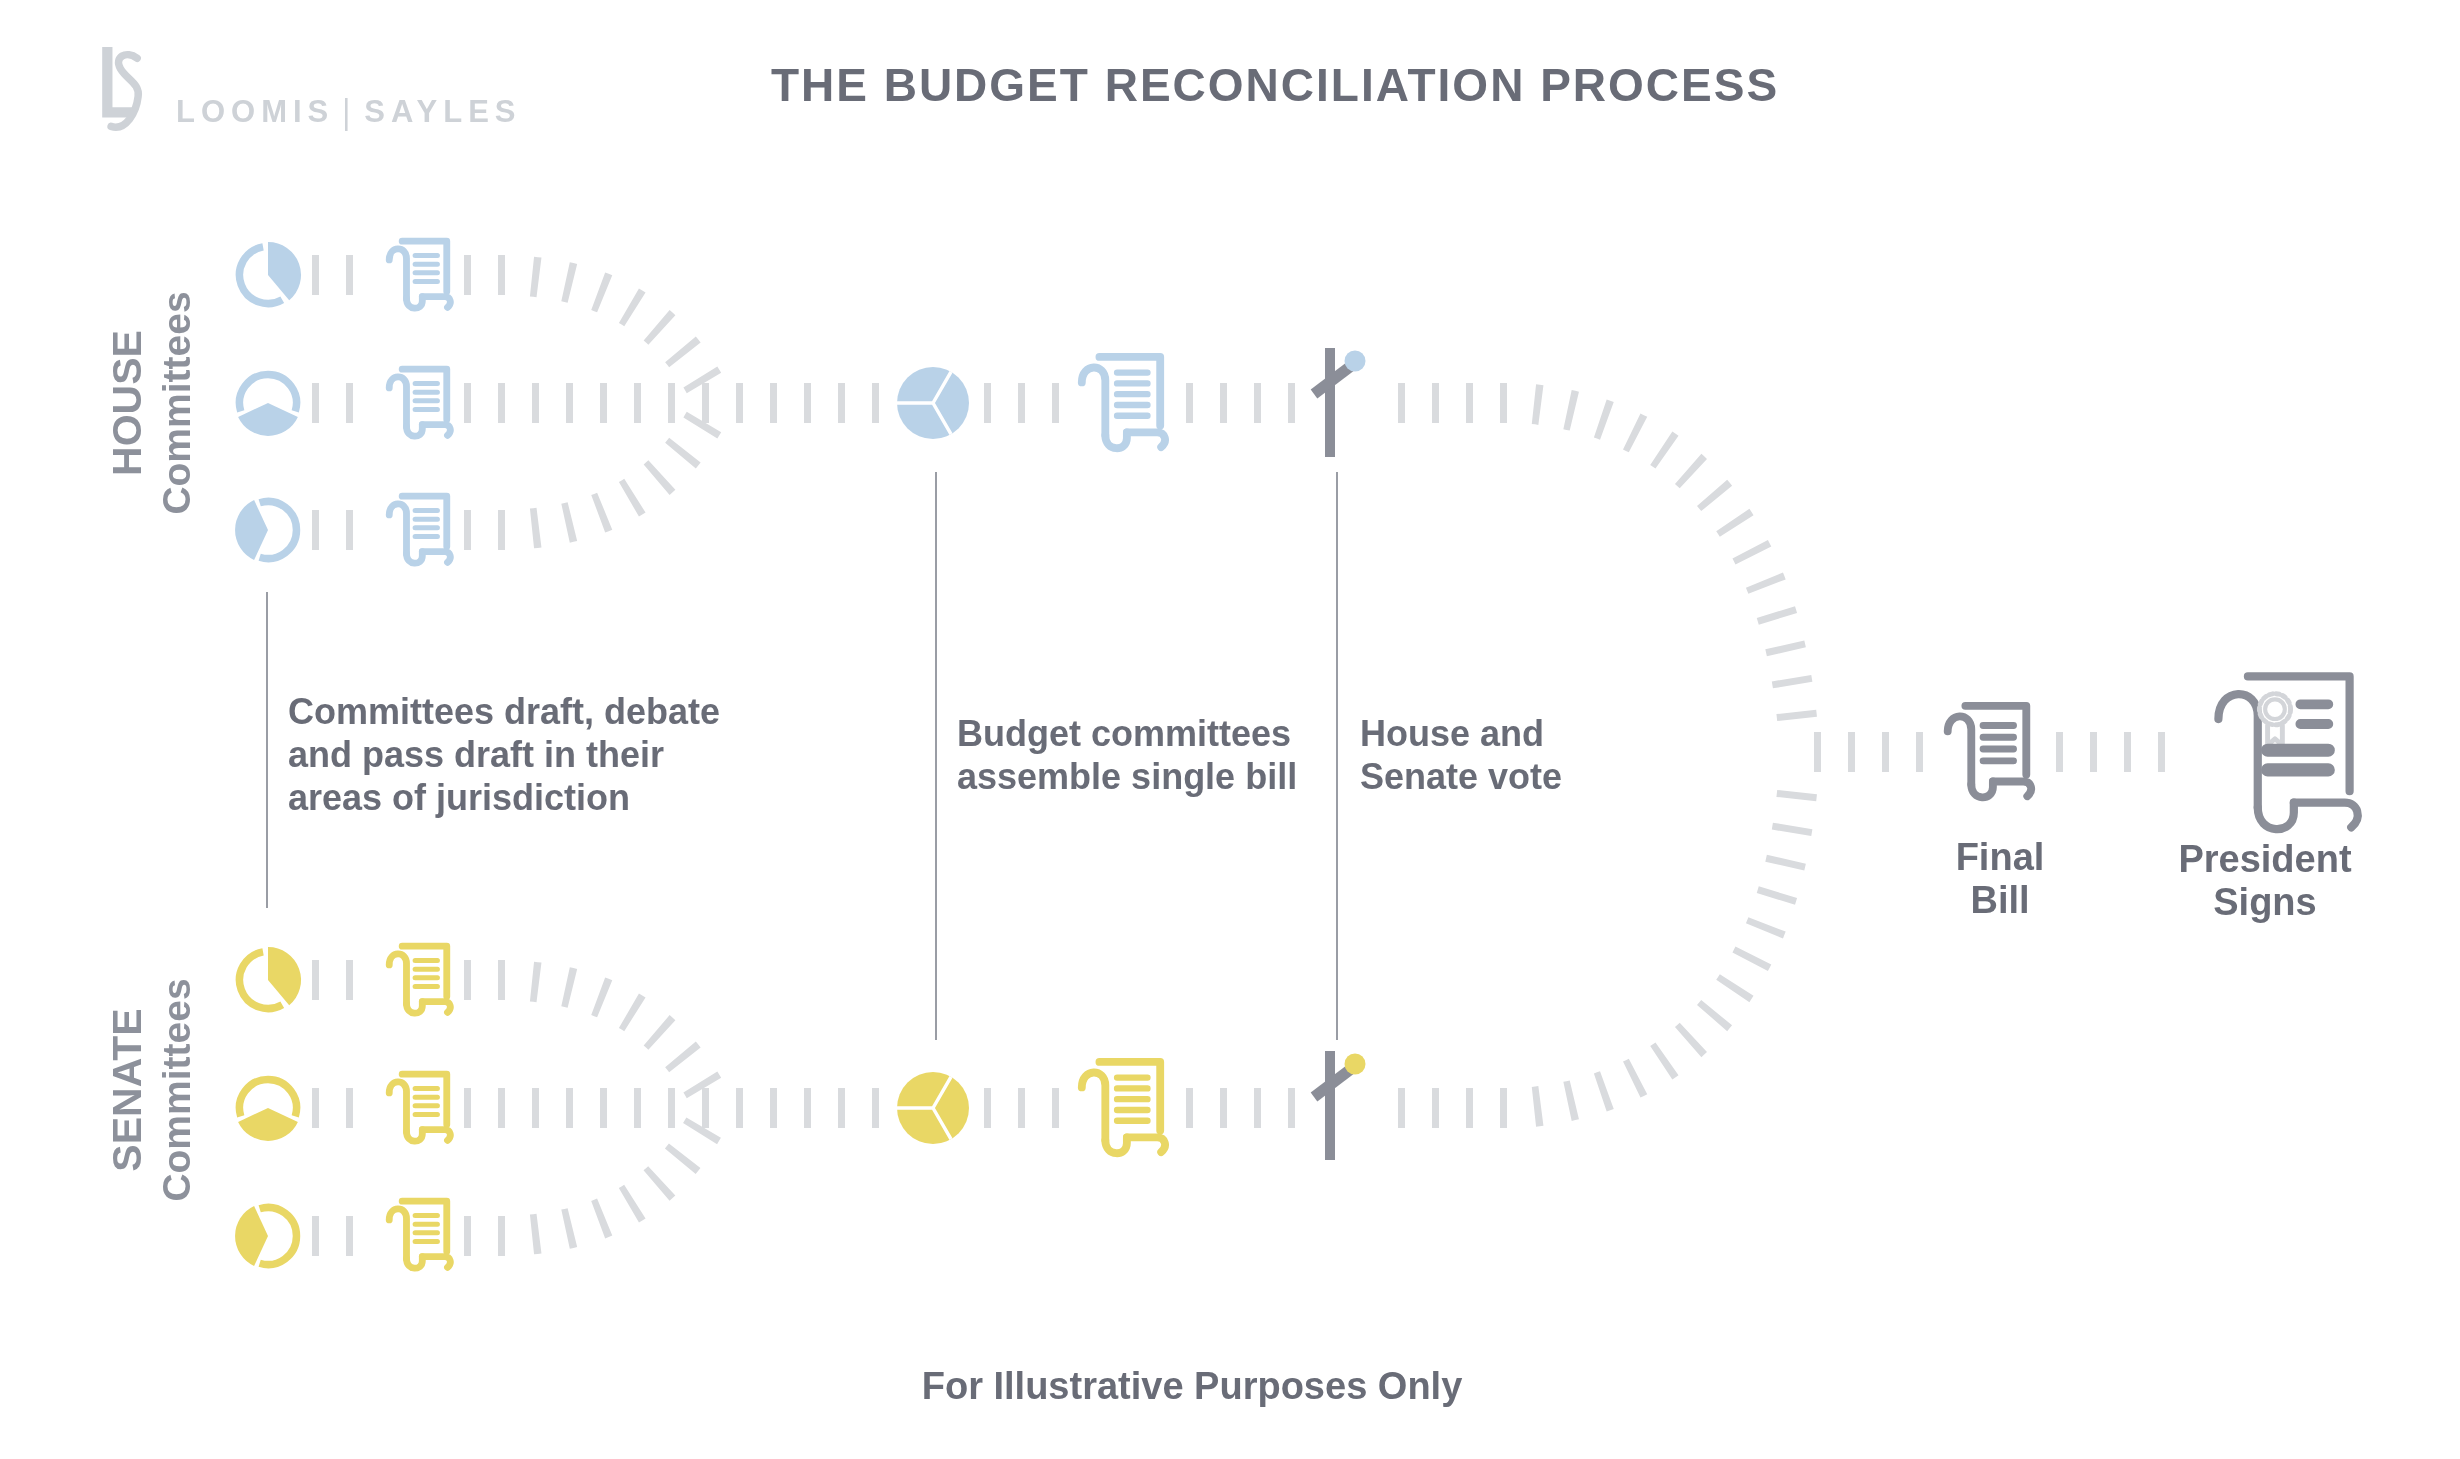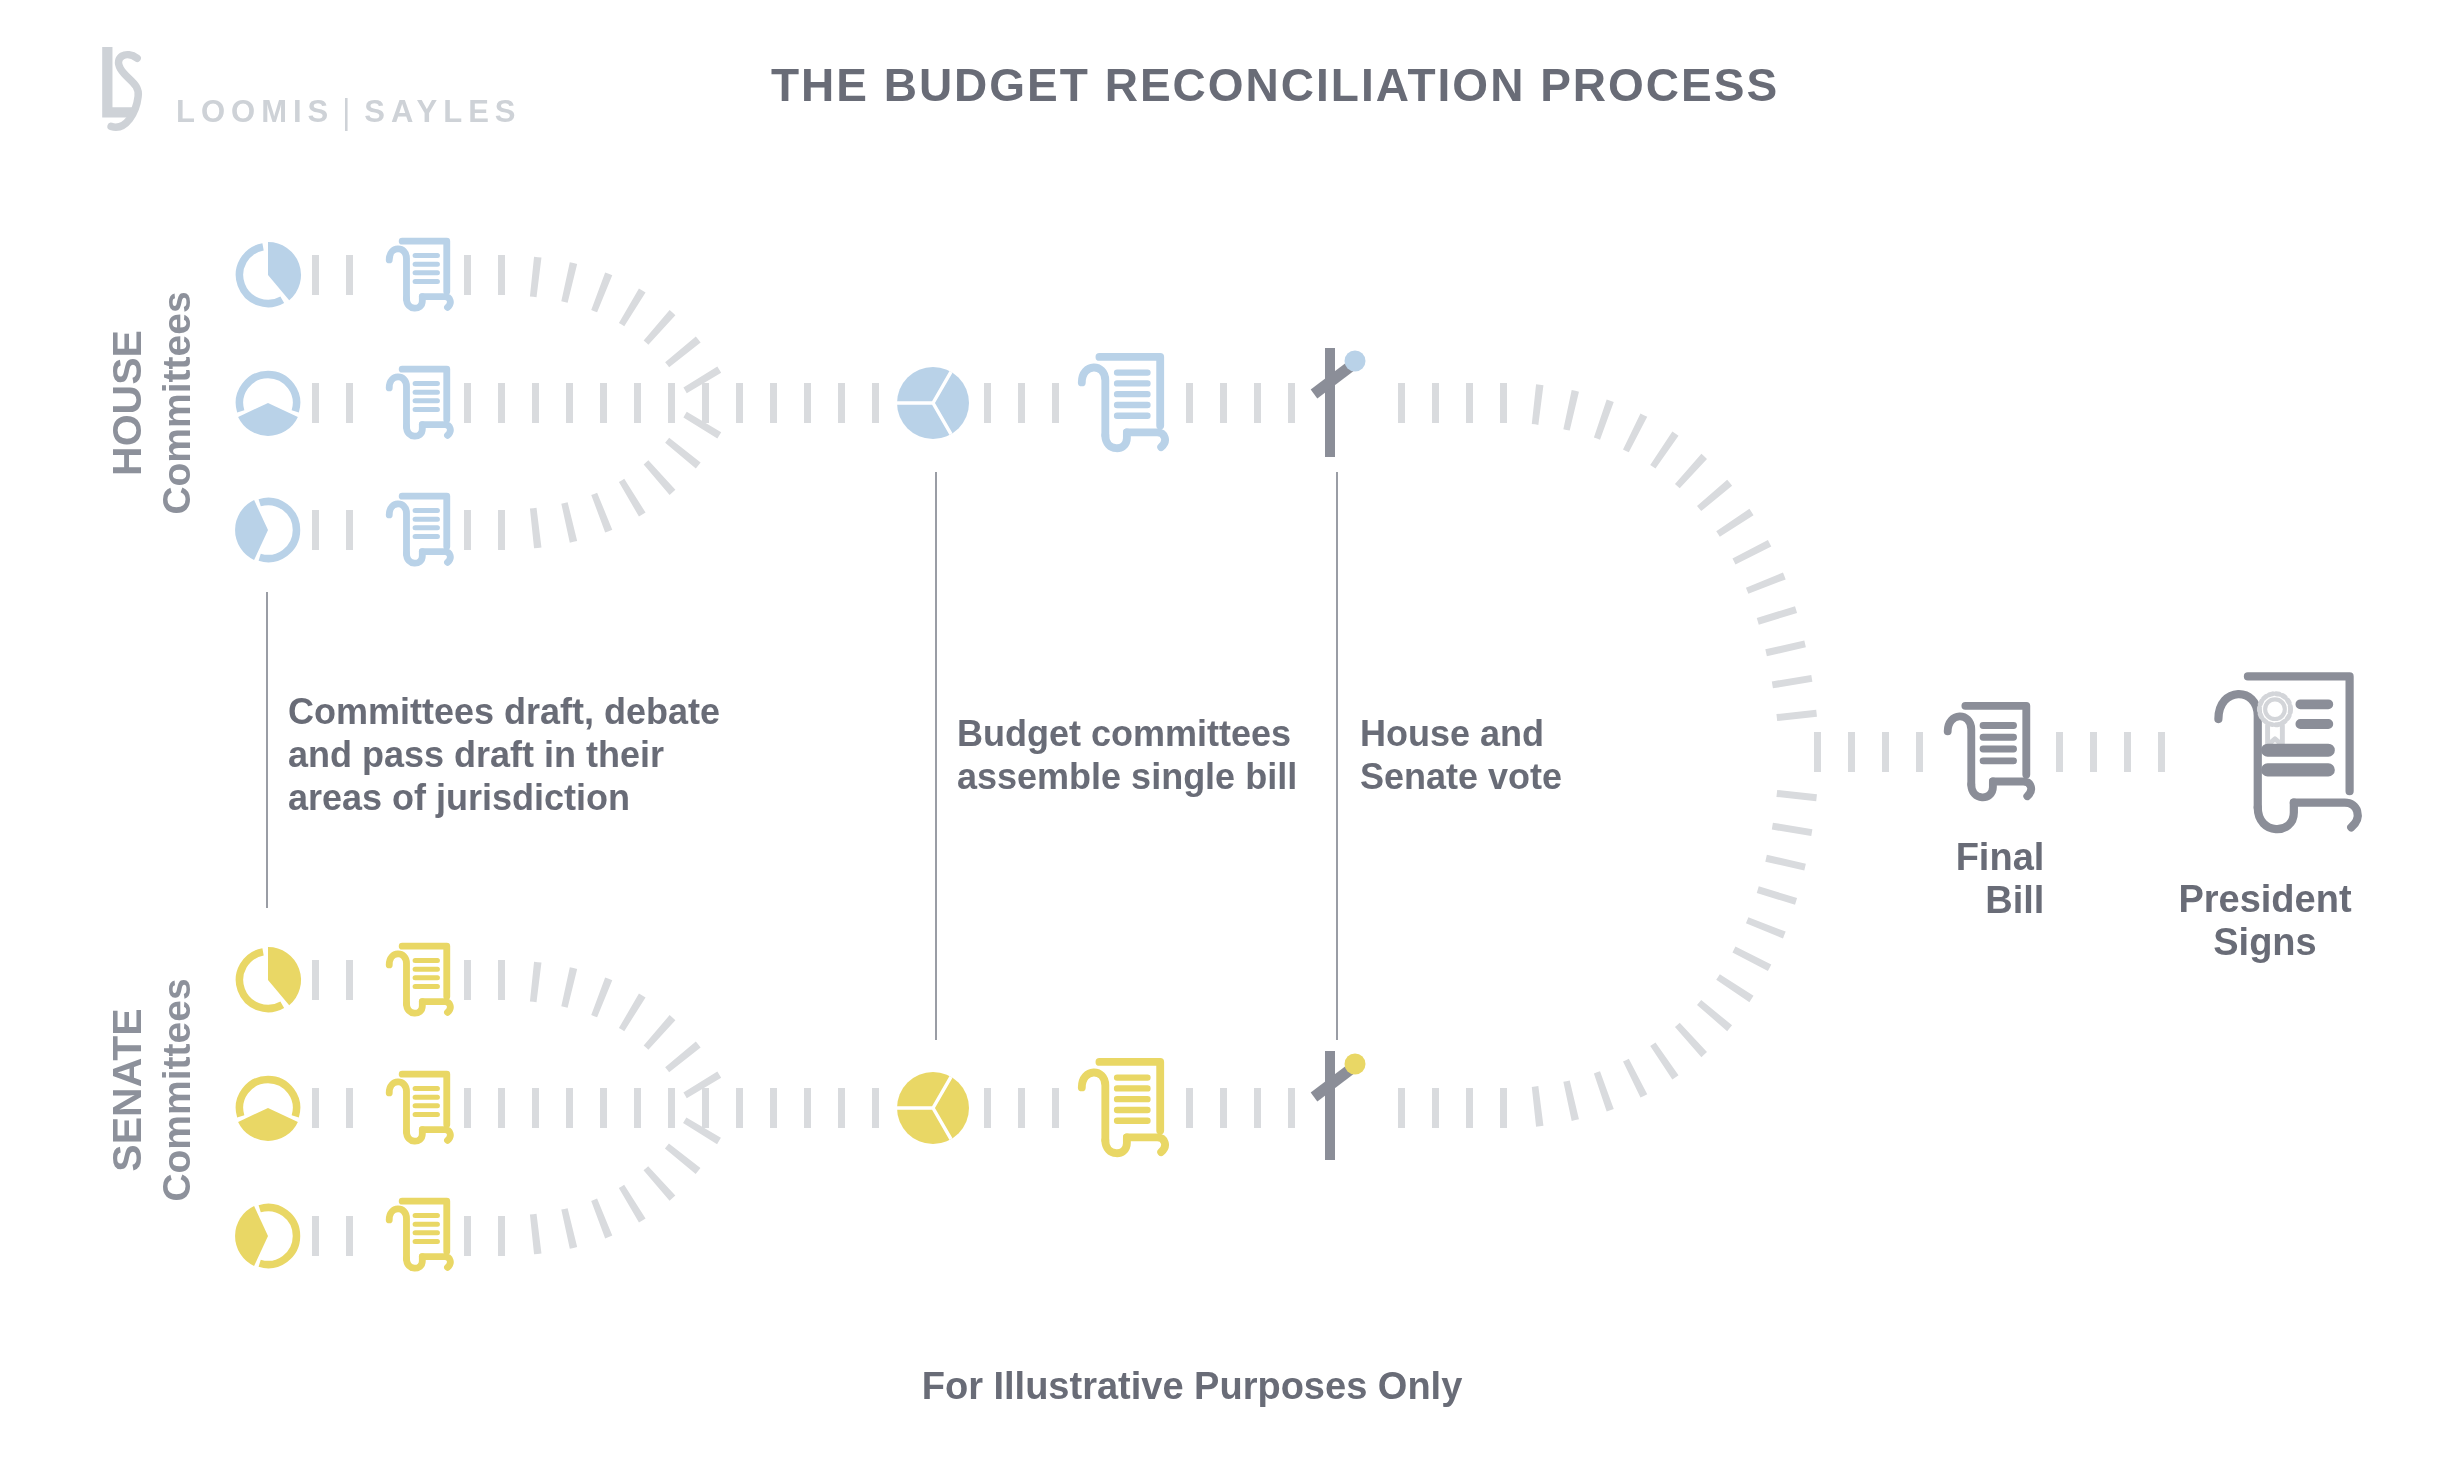--- a/index.html
+++ b/index.html
@@ -28,22 +28,22 @@
   .chamber-label .l1{font-size:41px;font-weight:bold;line-height:49px;}
   .chamber-label .l2{font-size:39px;font-weight:bold;line-height:49px;}
   #house-label{left:152px;top:403px;}
   #senate-label{left:152px;top:1090px;}
   
   .note{font-size:36px;line-height:43px;font-weight:bold;color:var(--text);white-space:nowrap;}
   #note-draft{left:288px;top:690px;}
   #note-assemble{left:957px;top:712px;}
   #note-vote{left:1360px;top:712px;}
   .note-center{text-align:center;transform:translateX(-50%);font-size:38px;}
-  #note-final{left:2000px;top:836px;text-align:right;}
-  #note-president{left:2265px;top:878px;}
+  #note-final{left:2000px;top:836px;}
+  #note-president{left:2265px;top:838px;}
   #footer-note{
     left:1192px;top:1356px;transform:translateX(-50%);
     font-size:38px;font-weight:bold;color:var(--text);white-space:nowrap;margin-top:9px;
   }
   
   .dash{stroke:var(--dash);stroke-width:40;fill:none;stroke-dasharray:7 27;}
   .divider{stroke:var(--divider);stroke-width:2;fill:none;}
   .c-blue{color:var(--blue);}
   .c-yellow{color:var(--yellow);}
   .c-gray{color:var(--icon);}

